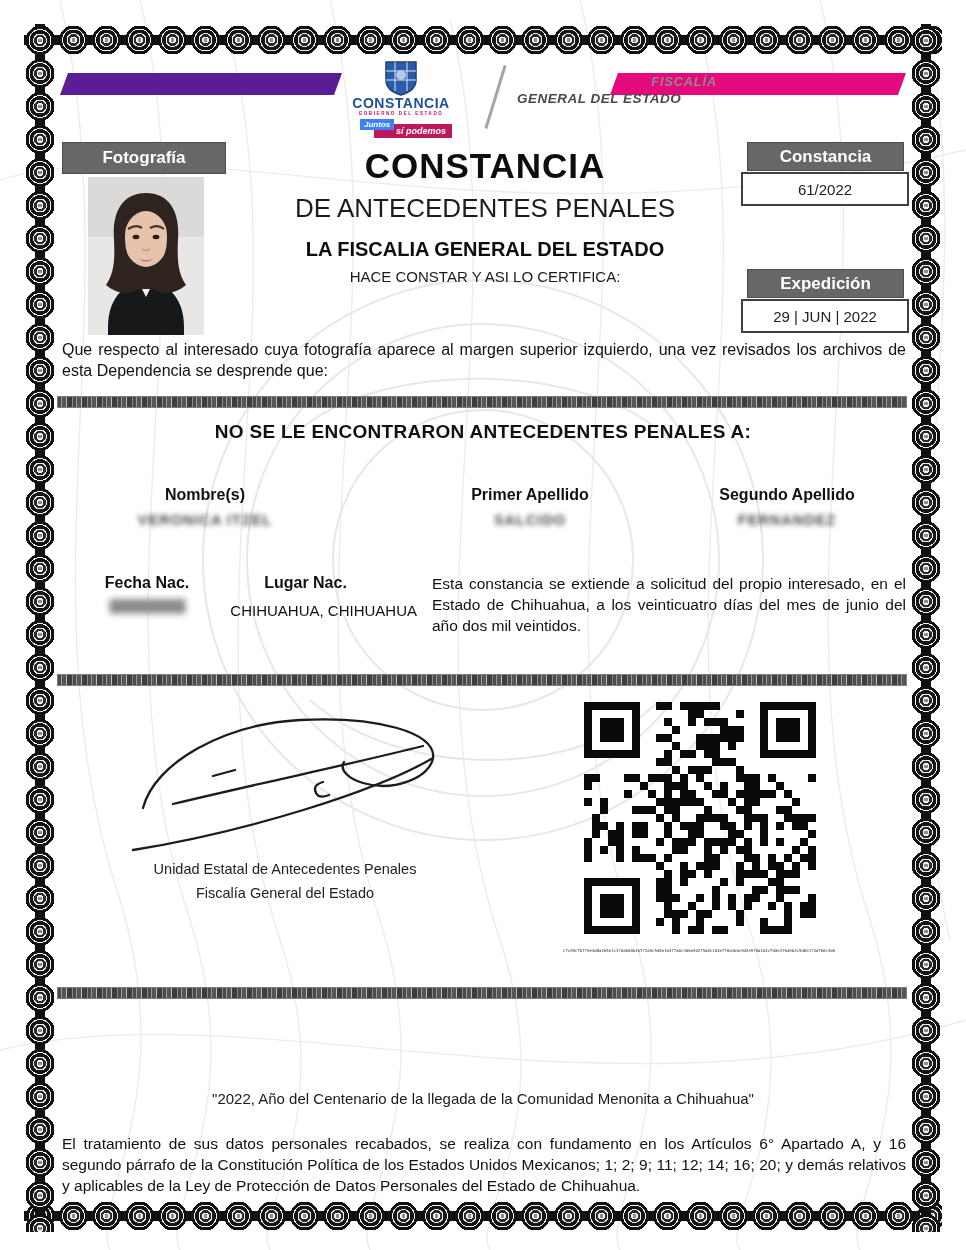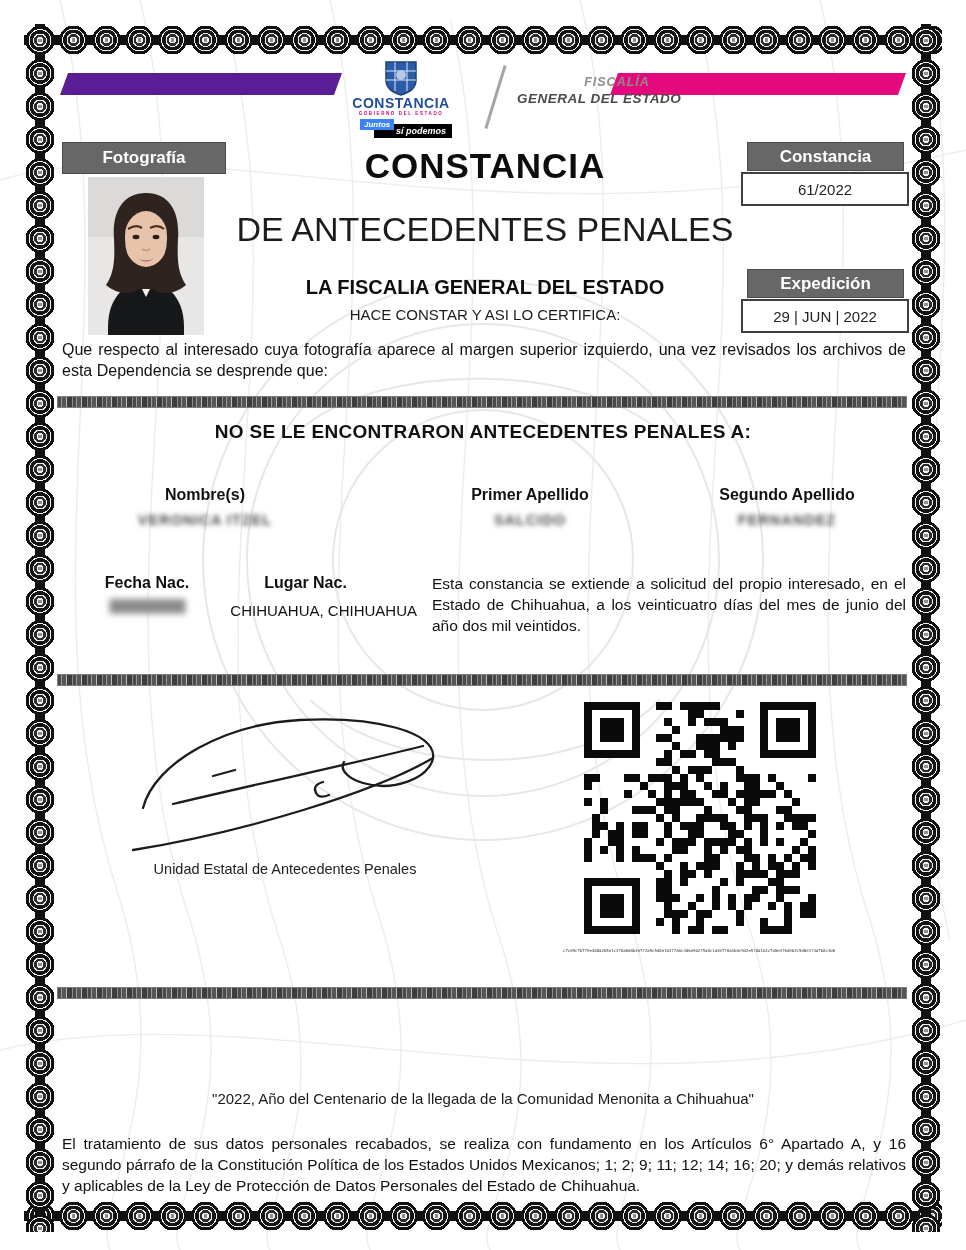--- a/index.html
+++ b/index.html
@@ -28,34 +28,34 @@
     background-size:32px 33px,100% 100%;background-repeat:repeat-y;}
   
   .bar{position:absolute;top:73px;height:22px;z-index:1;}
   .bar-purple{left:64px;width:274px;background:#5a1d96;transform:skewX(-20deg);}
   .bar-pink{left:614px;width:288px;background:#e40a7d;transform:skewX(-20deg);}
   .logo-txt{position:absolute;text-align:center;z-index:1;}
   .state-name{left:352px;top:95px;width:98px;font-size:14px;font-weight:bold;color:#1f4e9c;letter-spacing:.5px;}
   .state-sub{left:352px;top:111px;width:98px;font-size:4.5px;color:#d6006d;letter-spacing:1.6px;font-weight:bold;}
   .badge{position:absolute;left:360px;top:119px;z-index:1;font-style:italic;font-weight:bold;color:#fff;}
   .badge .b1{position:absolute;left:0;top:0;background:#3b82f6;font-size:8px;padding:1px 4px;z-index:2;}
-  .badge .b2{position:absolute;left:14px;top:5px;background:#000000;font-size:9px;padding:2px 6px 2px 22px;white-space:nowrap;}
+  .badge .b2{position:absolute;left:14px;top:5px;background:#be185d;font-size:9px;padding:2px 6px 2px 22px;white-space:nowrap;}
   .divider-slash{position:absolute;left:494px;top:64px;width:3px;height:66px;background:#a5a5a5;transform:rotate(17deg);z-index:1;}
-  .org1{left:517px;top:75px;width:200px;text-align:center;font-size:12.5px;font-weight:bold;font-style:italic;color:#8d8d8d;letter-spacing:1px;}
+  .org1{left:517px;top:75px;width:200px;text-align:right;font-size:12.5px;font-weight:bold;font-style:italic;color:#8d8d8d;letter-spacing:1px;}
   .org2{left:517px;top:91px;width:220px;text-align:left;font-size:13.5px;font-weight:bold;font-style:italic;color:#4a4a4a;letter-spacing:.5px;}
   
   .gray-box{position:absolute;background:#676767;border:1px solid #4c4c4c;color:#fff;
             font-weight:bold;display:flex;align-items:center;justify-content:center;z-index:1;}
   .val-box{position:absolute;background:#fff;border:2px solid #3f3f3f;color:#222;
            display:flex;align-items:center;justify-content:center;z-index:1;}
   
   .titles{position:absolute;left:235px;top:146px;width:500px;text-align:center;z-index:1;}
   .t1{font-size:35px;font-weight:bold;letter-spacing:1px;color:#0d0d0d;}
-  .t2{font-size:34px;margin-top:24px;color:#1c1c1c;}
-  .t3{font-size:20px;font-weight:bold;margin-top:27px;color:#0d0d0d;}
+  .t2{font-size:26px;margin-top:7px;color:#1c1c1c;}
+  .t3{font-size:20px;font-weight:bold;margin-top:14px;color:#0d0d0d;}
   .t4{font-size:15px;margin-top:7px;color:#1c1c1c;}
   
   .para{position:absolute;text-align:justify;z-index:1;}
   .sep{position:absolute;left:57px;width:848px;height:10px;z-index:1;border:1px solid #7d7d7d;
     background:repeating-linear-gradient(90deg,#4a4a4a 0 3px,#9a9a9a 3px 4px,#555 4px 8px,#bdbdbd 8px 9px,#3d3d3d 9px 14px,#8a8a8a 14px 15px);}
   .heading-result{position:absolute;left:0;top:421px;width:100%;text-align:center;
     font-size:19px;font-weight:bold;letter-spacing:.3px;z-index:1;}
   .flabel{position:absolute;font-size:16px;font-weight:bold;text-align:center;z-index:1;}
   .fvalue{position:absolute;text-align:center;z-index:1;color:#4a4a4a;font-weight:bold;
     font-size:14.5px;letter-spacing:1px;filter:blur(2.6px);}
@@ -193,20 +193,21 @@
   <svg class="layer" style="left:125px;top:710px;" width="335" height="145" viewBox="0 0 335 145">
     <g fill="none" stroke="#1c1c1c" stroke-width="2.3" stroke-linecap="round">
       <path d="M18,98 C30,52 100,14 175,10 C250,6 312,22 308,48 C305,68 268,82 238,73 C224,69 214,60 219,52"></path>
       <path d="M298,36 C235,52 140,72 48,94"></path>
       <path d="M308,48 C250,82 120,122 8,140"></path>
       <path d="M88,66 L110,60"></path>
       <path d="M198,72 q-11,3 -7,11 q3,6 13,2"></path>
     </g>
   </svg>
   <div class="sig-unit">Unidad Estatal de Antecedentes Penales</div>
+  <div class="sig-org">Fiscalía General del Estado</div>
 
   <svg class="qr" viewBox="0 0 232 232" fill="#0a0a0a">
       <rect x="72" y="0" width="8" height="8"></rect>
       <rect x="80" y="0" width="8" height="8"></rect>
       <rect x="96" y="0" width="8" height="8"></rect>
       <rect x="104" y="0" width="8" height="8"></rect>
       <rect x="112" y="0" width="8" height="8"></rect>
       <rect x="120" y="0" width="8" height="8"></rect>
       <rect x="128" y="0" width="8" height="8"></rect>
       <rect x="104" y="8" width="8" height="8"></rect>

